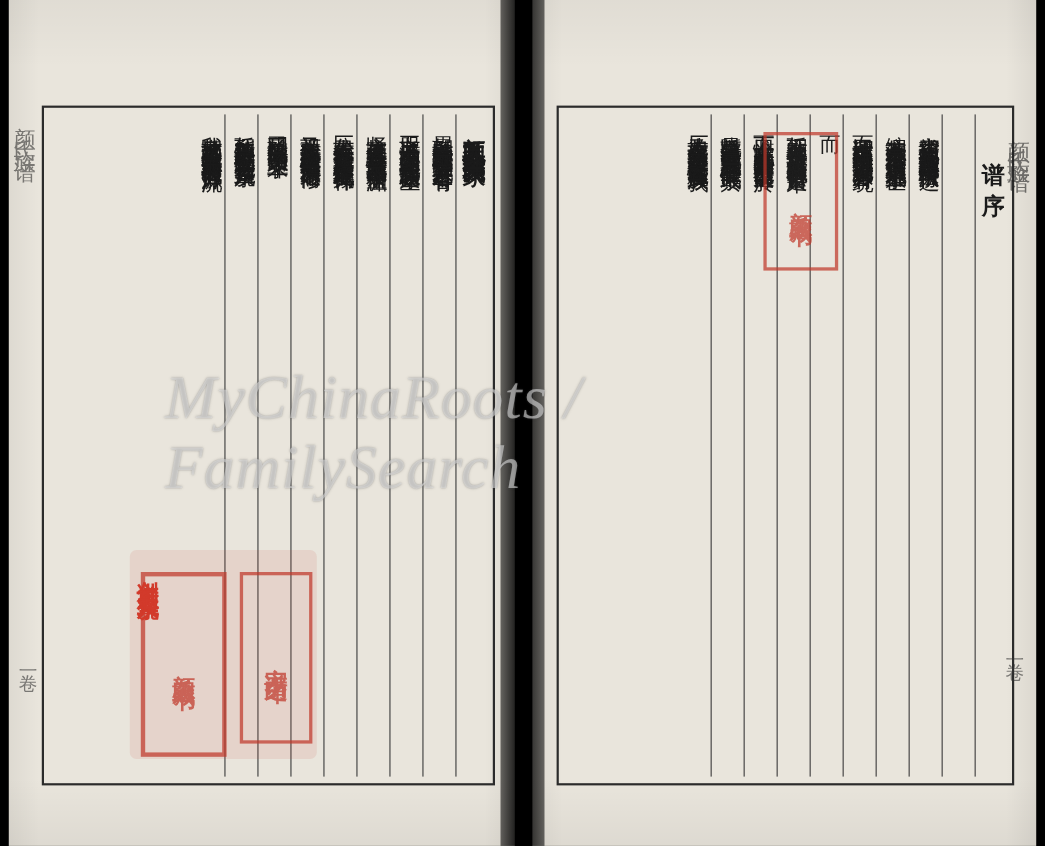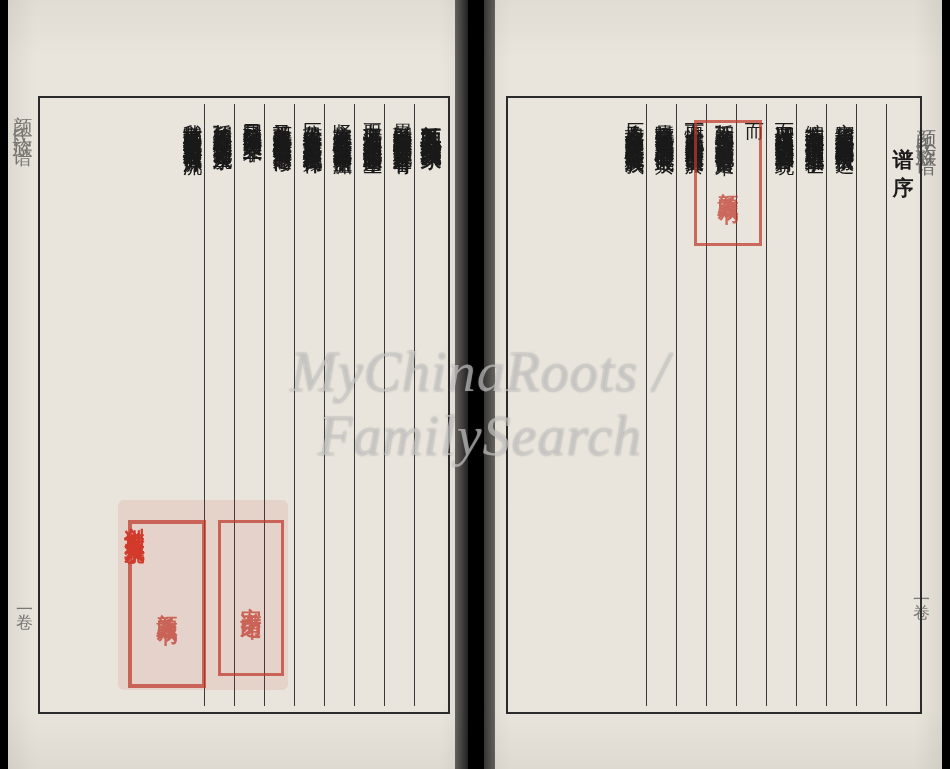--- a/index.html
+++ b/index.html
@@ -179,23 +179,22 @@
     background: rgba(255,255,255,0.02);
     pointer-events: none;
   }
   #seal-top-right { left: 694px; top: 120px; width: 62px; height: 120px; }
   #seal-left-lower { left: 120px; top: 520px; width: 70px; height: 160px; border-width: 4px; }
   #seal-left-lower2 { left: 210px; top: 520px; width: 60px; height: 150px; }
   
   .watermark {
     position: absolute;
     left: 150px;
-    top: 340px;
+    top: 330px;
     width: 660px;
-    text-align: center;
     font-family: "Liberation Serif", serif;
     font-size: 56px;
     color: rgba(230,230,230,0.55);
     text-shadow: 0 0 2px rgba(80,80,80,0.5);
     letter-spacing: 1px;
     pointer-events: none;
     font-style: italic;
   }
   
   .annotation {

